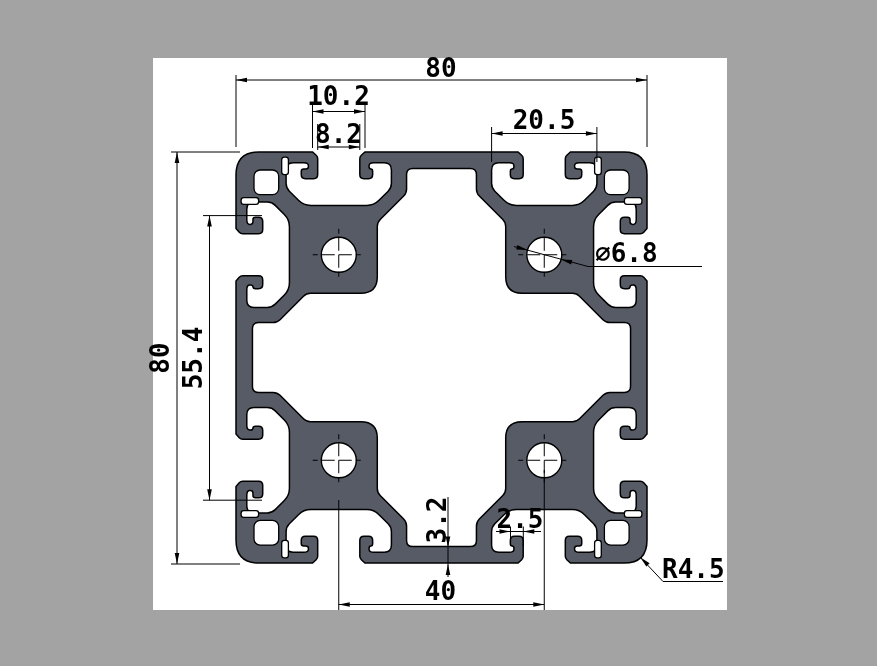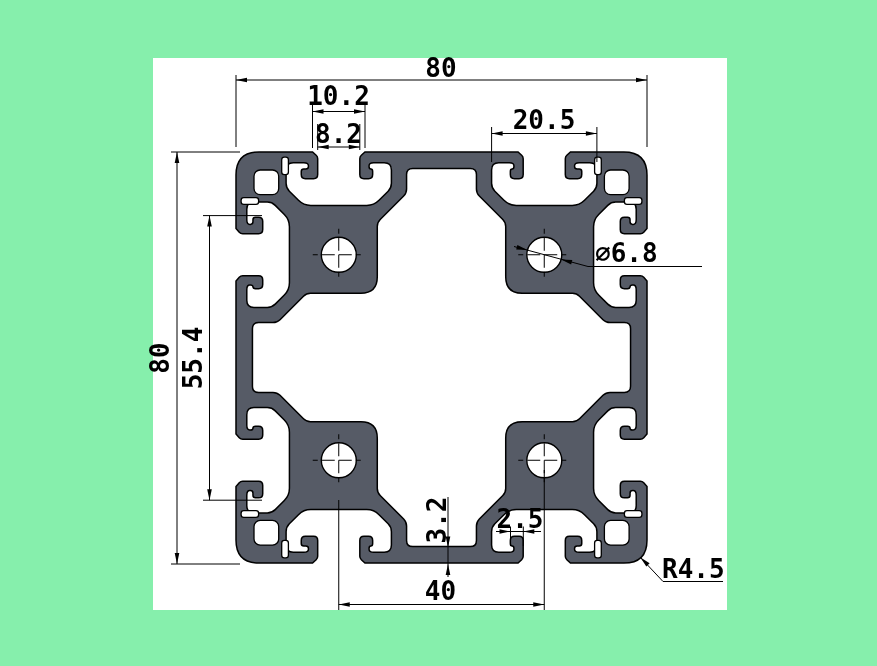--- a/index.html
+++ b/index.html
@@ -1,16 +1,16 @@
 <!DOCTYPE html>
 <html><head>
 <meta charset="utf-8">
 <style>
   html,body{margin:0;padding:0;background:#000;}
-  .stage{position:relative;width:877px;height:666px;background:#86efac;overflow:hidden;}
+  .stage{position:relative;width:877px;height:666px;background:#a3a3a3;overflow:hidden;}
   svg{display:block;}
   .dim-text{font-family:"DejaVu Sans Mono",monospace;font-size:26px;font-weight:bold;fill:#000;}
   .thin{stroke:#000;stroke-width:1;fill:none;}
   .outline{stroke:#000;stroke-width:1.5;}
 </style>
 </head>
 <body>
 
 <div class="stage">
   <svg id="cad" width="877" height="666" viewBox="0 0 877 666" xmlns="http://www.w3.org/2000/svg">

